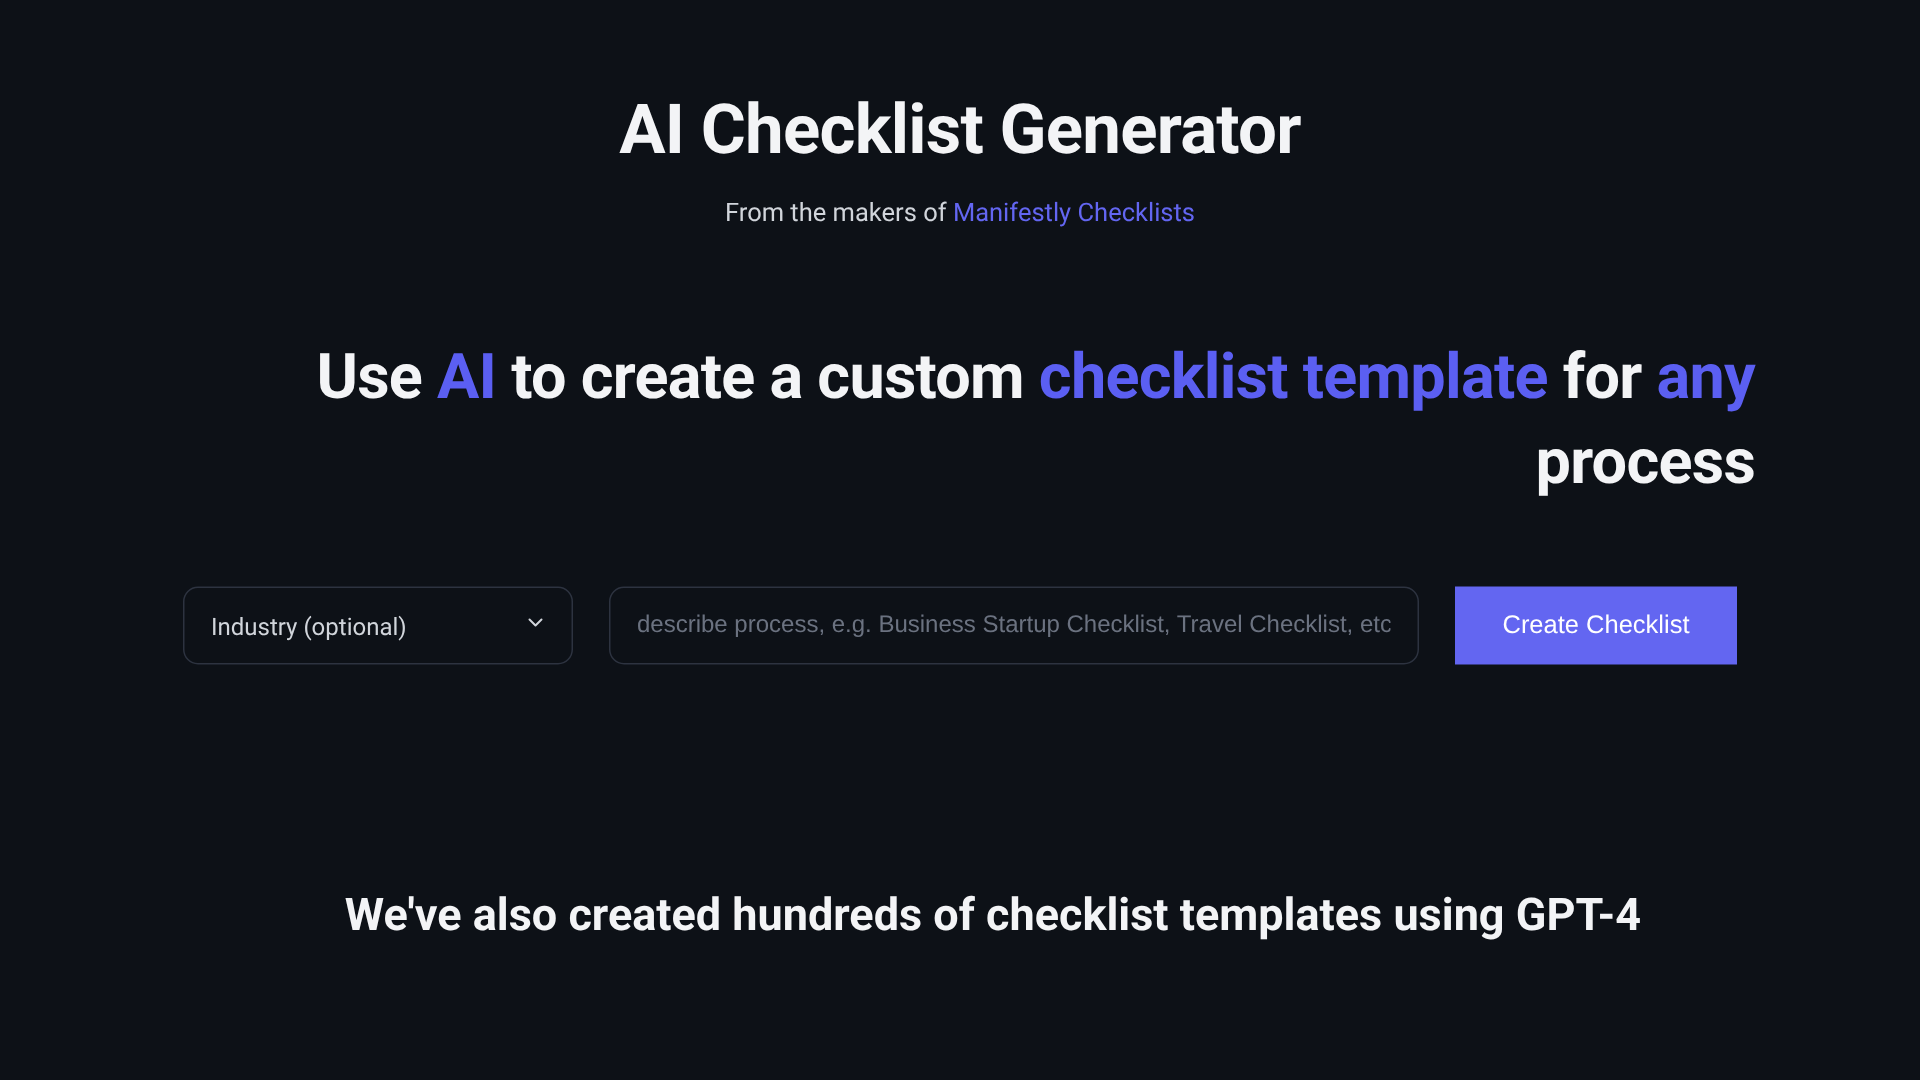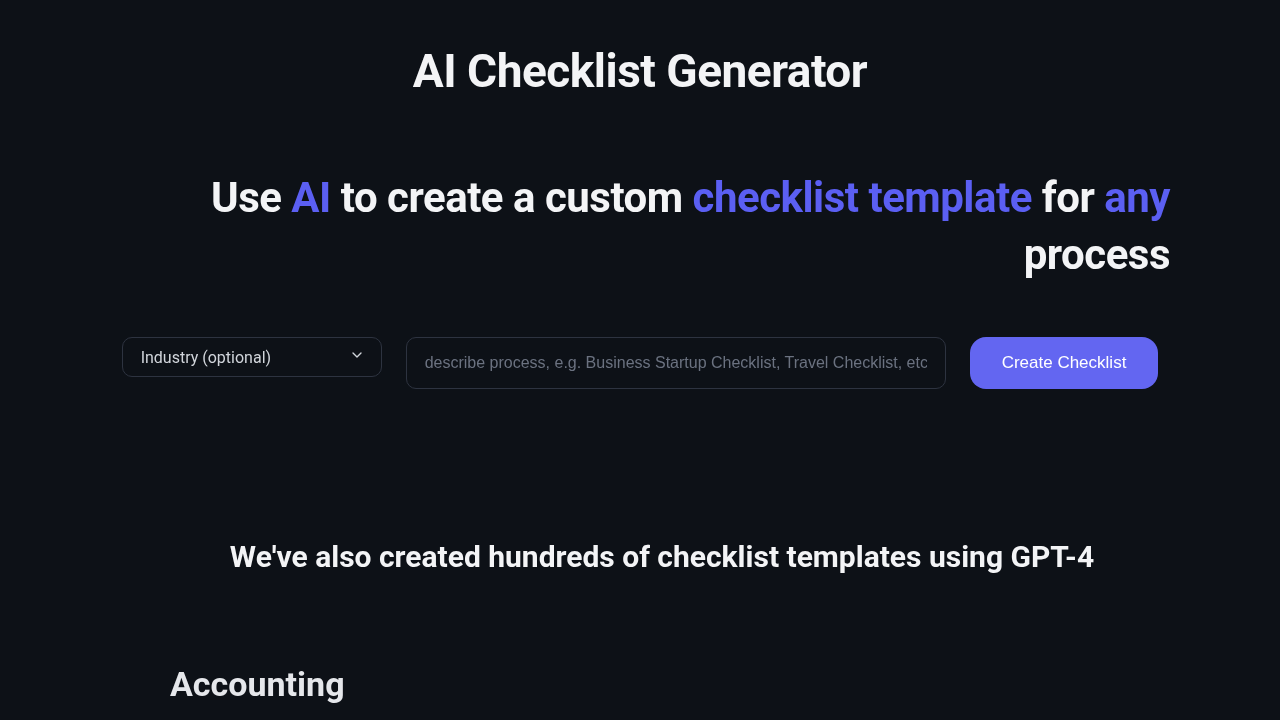--- a/index.html
+++ b/index.html
@@ -14,21 +14,21 @@
   .page {
     width: 100%;
     display: flex;
     flex-direction: column;
     align-items: center;
   }
   .title {
     font-size: 46px;
     font-weight: 700;
     color: #f3f4f6;
-    margin-top: 44px;
+    margin-top: 60px;
     text-align: center;
     letter-spacing: -0.5px;
   }
   .subtitle {
     margin-top: 18px;
     font-size: 17px;
     color: #d1d5db;
     text-align: center;
   }
   .subtitle a {
@@ -48,21 +48,21 @@
   .accent { color: #5b5ff2; }
   .form-row {
     margin-top: 54px;
     display: flex;
     gap: 24px;
     align-items: stretch;
   }
   .select-wrap {
     position: relative;
     width: 260px;
-    height: 40px;
+    height: 52px;
     border: 1px solid #2d3340;
     border-radius: 10px;
     display: flex;
     align-items: center;
     padding: 0 18px;
     color: #d1d5db;
     font-size: 16px;
     background: transparent;
     cursor: pointer;
   }
@@ -81,21 +81,21 @@
     color: #e5e7eb;
     font-size: 16px;
     padding: 0 18px;
     outline: none;
   }
   .text-input::placeholder { color: #6b7280; }
   .create-btn {
     height: 52px;
     padding: 0 32px;
     border: none;
-    border-radius: 16px;
+    border-radius: 0;
     background: #6366f1;
     color: #ffffff;
     font-size: 17px;
     font-weight: 500;
     cursor: pointer;
   }
   .sub-headline {
     margin-top: 150px;
     font-size: 30px;
     font-weight: 700;
@@ -117,20 +117,23 @@
     margin-left: 86px;
   }
 </style>
 </head>
 <body>
 
 <div class="page">
 
   <h1 class="title">AI Checklist Generator</h1>
 
+  <p class="subtitle">
+    <span>From the makers of </span><a href="#">Manifestly Checklists</a>
+  </p>
 
   <h2 class="headline">
     <span>Use </span><span class="accent">AI</span><span> to create a custom </span><span class="accent">checklist template</span><span> for </span><span class="accent">any</span><span> process</span>
   </h2>
 
   <div class="form-row">
     <div class="select-wrap">
       <span>Industry (optional)</span>
       <span class="chev">
         <svg width="16" height="16" viewBox="0 0 24 24" fill="none" stroke="#d1d5db" stroke-width="2" stroke-linecap="round" stroke-linejoin="round">

